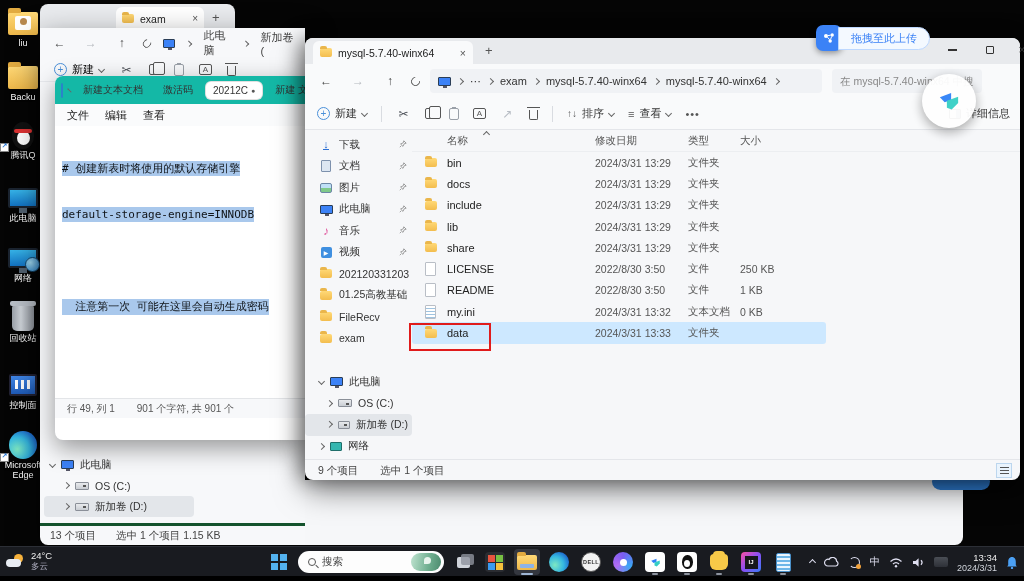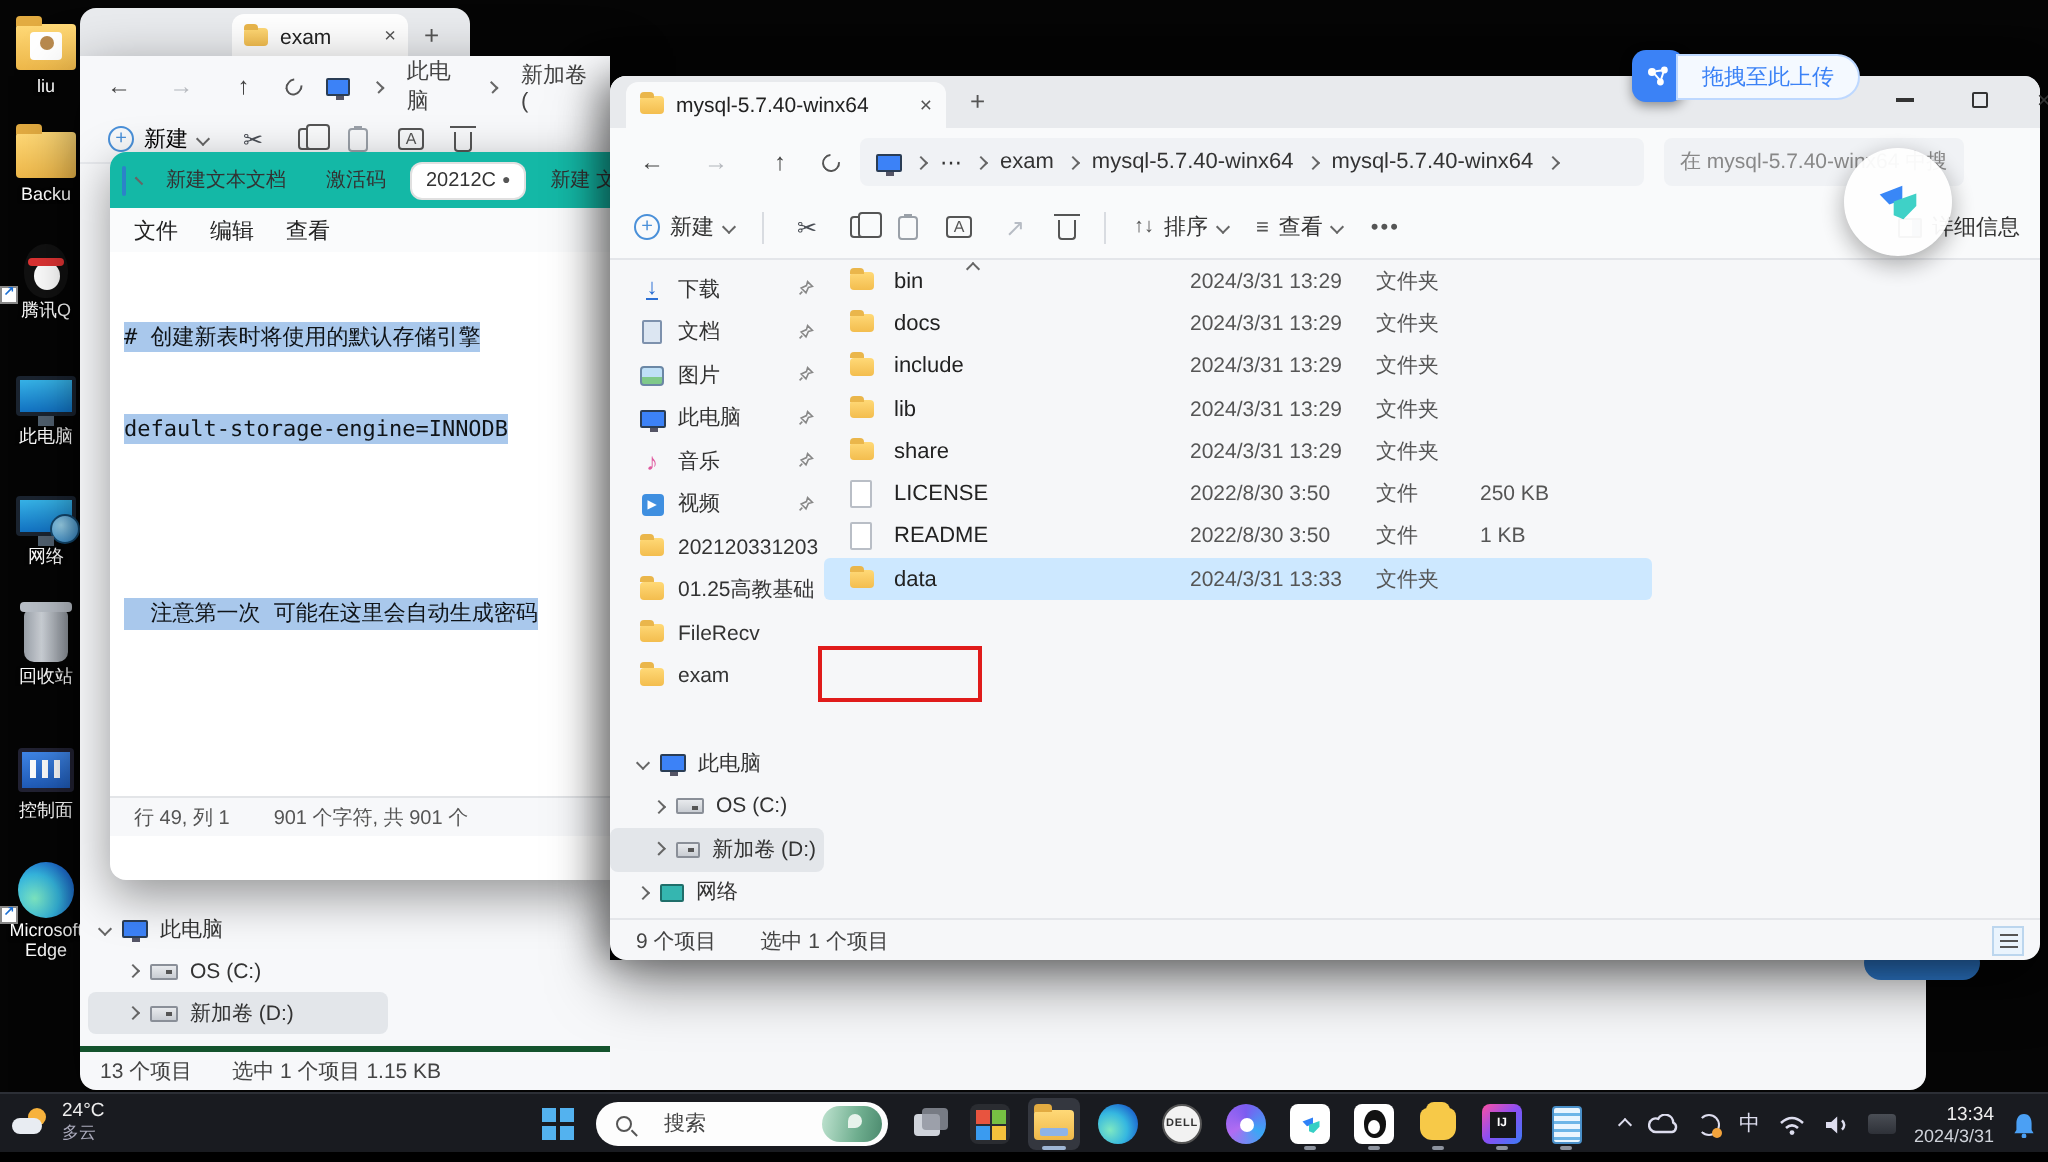--- a/index.html
+++ b/index.html
@@ -133,21 +133,21 @@
   .wsun::after { content:""; position:absolute; left:0; top:5px; width:15px; height:8px; border-radius:6px; background:#e8ecf2; }
   #tb-weather .t1 { font-size:9.5px; color:#eee; line-height:11px; }
   #tb-weather .t2 { font-size:8.5px; color:#aab; line-height:10px; }
   #tb-center { position:absolute; left:266px; top:2px; display:flex; gap:6px; align-items:center; height:26px; }
   .tbtn { width:26px; height:26px; border-radius:4px; display:flex; align-items:center; justify-content:center; position:relative; }
   .tbtn.active { background:#34373f; }
   .tbtn .ind { position:absolute; bottom:0px; left:50%; transform:translateX(-50%); width:6px; height:2.2px; border-radius:2px; background:#8d939e; }
   .tbtn.active .ind { width:12px; background:#9fb6d4; }
   .winlogo { display:grid; grid-template-columns:7px 7px; grid-template-rows:7px 7px; gap:1.5px; }
   .winlogo i { background:#53b2ef; }
-  #tb-search { width:146px; height:22px; background:#fdfdfd; border-radius:11px; display:flex; align-items:center; gap:16px; padding:0 3px 0 10px; }
+  #tb-search { width:146px; height:22px; background:#fdfdfd; border-radius:11px; display:flex; align-items:center; gap:6px; padding:0 3px 0 10px; }
   .mag { width:8px; height:8px; border:1.4px solid #555; border-radius:50%; position:relative; }
   .mag::after { content:""; position:absolute; left:6px; top:7px; width:4px; height:1.4px; background:#555; transform:rotate(45deg); }
   #tb-search .stxt { font-size:10.5px; color:#444; flex:1; }
   .simg { width:30px; height:18px; border-radius:9px; background:linear-gradient(100deg,#bfe3d0,#6fae8f 60%,#4c8a6e); position:relative; }
   .simg::after { content:""; position:absolute; left:13px; top:4px; width:7px; height:7px; background:#e8f3ec; border-radius:50% 50% 50% 0; }
   .taskview { width:13px; height:11px; background:#cfd3da; border-radius:2px; position:relative; }
   .taskview::after { content:""; position:absolute; left:4px; top:-3px; width:13px; height:11px; background:#8e949e; border-radius:2px; opacity:.8; }
   .tiles { width:20px; height:20px; background:#2a2c31; border-radius:4px; display:grid; grid-template-columns:7px 7px; grid-template-rows:7px 7px; gap:1.5px; padding:2.5px; }
   .tiles i:nth-child(1){background:#e8543f;} .tiles i:nth-child(2){background:#77c043;}
   .tiles i:nth-child(3){background:#3a9bf0;} .tiles i:nth-child(4){background:#f5c13c;}
@@ -510,20 +510,27 @@
             <span class="drive"></span>
             <span>新加卷 (D:)</span>
           </div>
         <div class="sitem">
             <span class="chev"></span>
             <span class="net-ic"></span>
             <span>网络</span>
           </div>
       </div>
       <div class="fx-list">
+        <div class="fhead">
+          <span></span>
+          <span>名称</span>
+          <span>修改日期</span>
+          <span>类型</span>
+          <span>大小</span>
+        </div>
         <span class="chev up" style="position:absolute;left:72px;top:2px"></span>
         <div class="frow">
             <span class="fold sm"></span>
             <span class="nm">bin</span>
             <span class="dt">2024/3/31 13:29</span>
             <span class="tp">文件夹</span>
             <span class="sz"></span>
           </div>
         <div class="frow">
             <span class="fold sm"></span>
@@ -559,20 +566,27 @@
             <span class="dt">2022/8/30 3:50</span>
             <span class="tp">文件</span>
             <span class="sz">250 KB</span>
           </div>
         <div class="frow">
             <span class="fico-file"></span>
             <span class="nm">README</span>
             <span class="dt">2022/8/30 3:50</span>
             <span class="tp">文件</span>
             <span class="sz">1 KB</span>
+          </div>
+        <div class="frow">
+            <span class="fico-text"></span>
+            <span class="nm">my.ini</span>
+            <span class="dt">2024/3/31 13:32</span>
+            <span class="tp">文本文档</span>
+            <span class="sz">0 KB</span>
           </div>
         <div class="frow selected">
             <span class="fold sm"></span>
             <span class="nm">data</span>
             <span class="dt">2024/3/31 13:33</span>
             <span class="tp">文件夹</span>
             <span class="sz"></span>
           </div>
       </div>
     </div>

